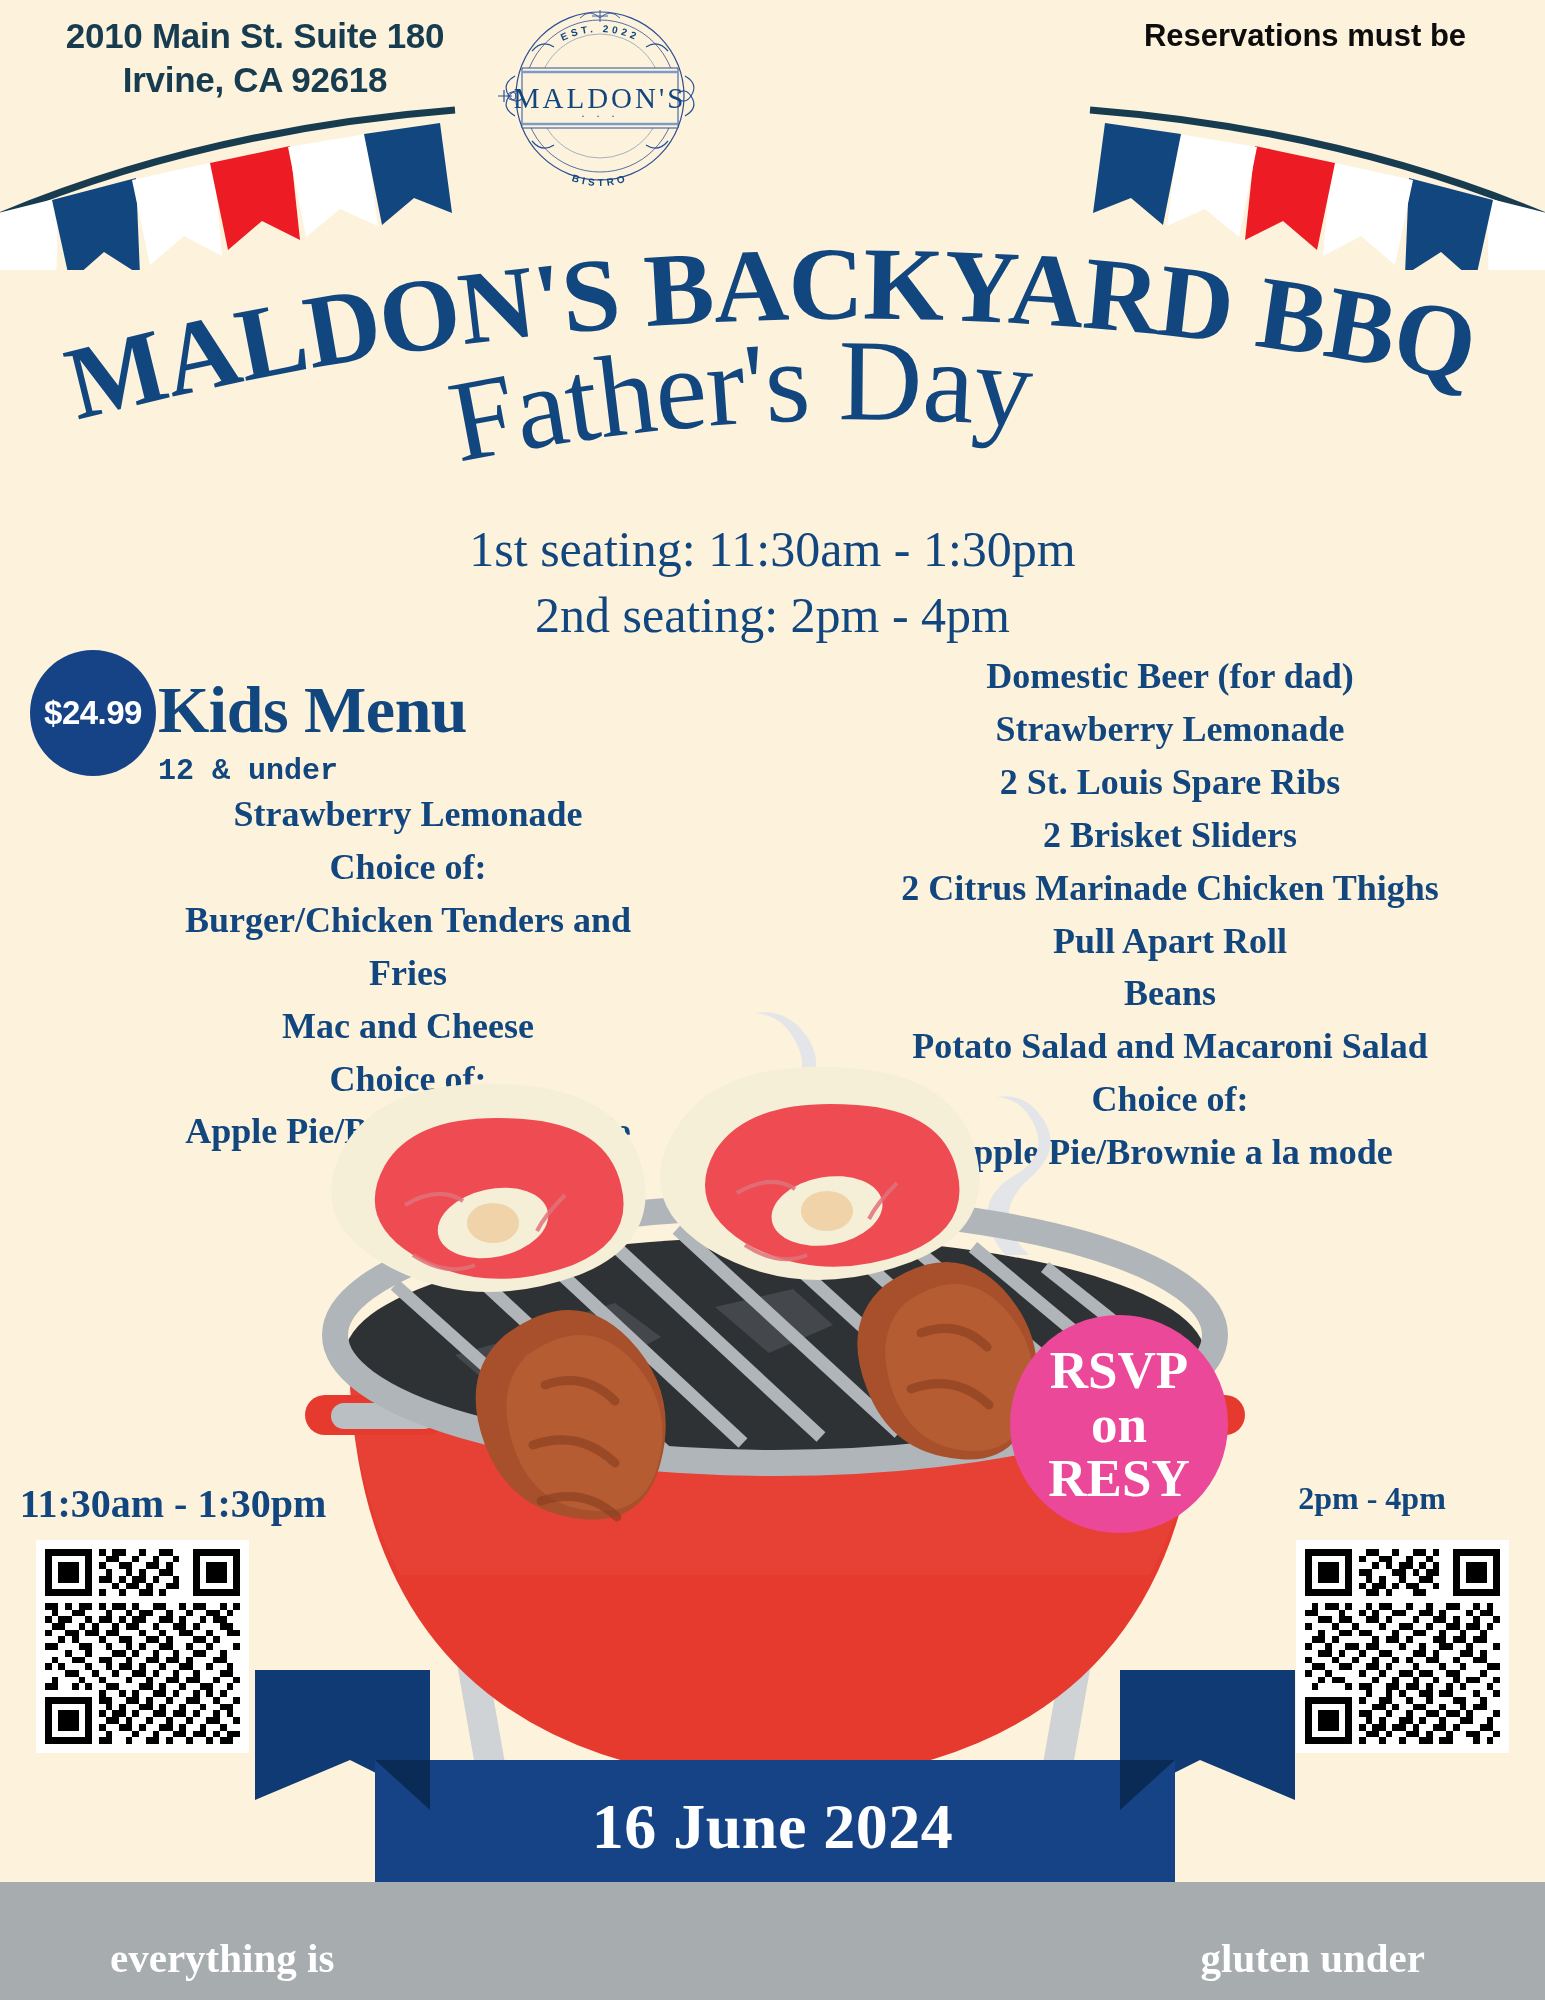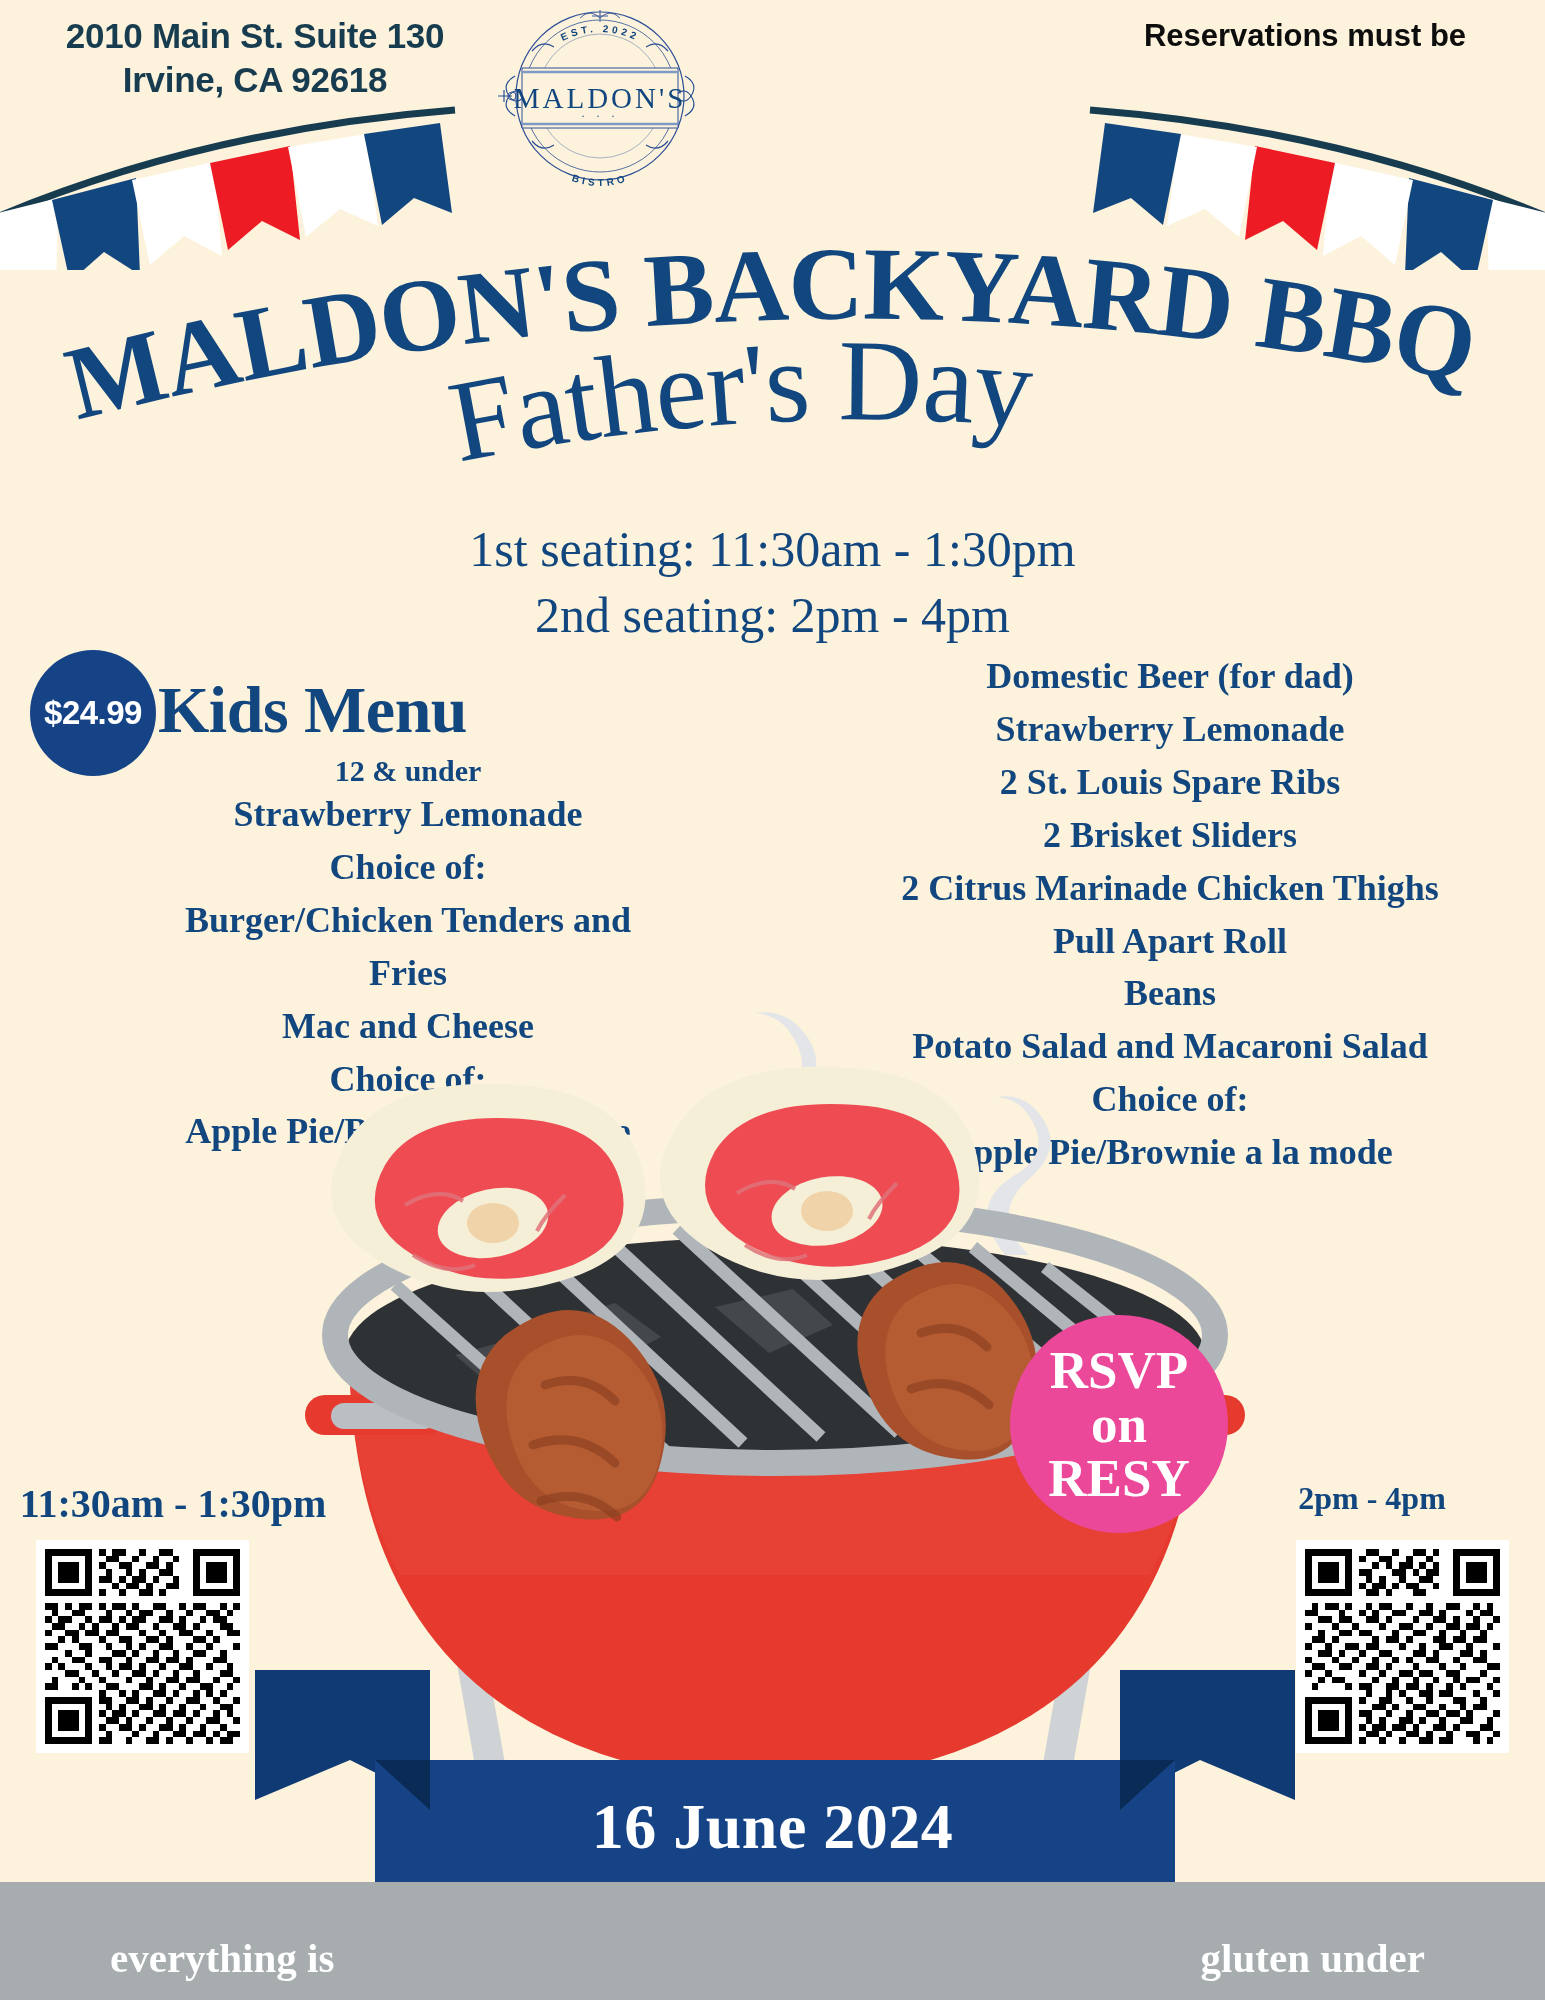--- a/index.html
+++ b/index.html
@@ -61,22 +61,22 @@
   .kids .price-badge { left: 12px; }
   .adult .price-badge { left: -155px; }
   .menu-title {
     color: #12467f; font-family: "Liberation Serif", serif; font-weight: bold;
     font-size: 66px; letter-spacing: -0.5px;
   }
   .kids .menu-title { margin-left: 140px; padding-top: 22px; }
   .adult .menu-title { margin-left: 0; padding-top: 22px; text-align: left; }
 
   .menu-sub {
-    text-align: center; color: #12467f;
-    font-family: Liberation Serif, serif; font-weight: bold;
+    color: #12467f;
+    font-family: Liberation Mono, monospace; font-weight: bold;
     font-size: 30px; margin-top: -6px;
   }
   .kids .menu-sub { margin-left: 140px; }
 
   .menu-list { text-align: center; color: #12467f;
     font-family: "Liberation Serif", serif; font-weight: bold;
     font-size: 36px; line-height: 1.47; }
   .kids .menu-list { margin-left: 140px; }
   .adult .menu-list { margin-left: 0; }
 
@@ -134,21 +134,21 @@
   .beige-strip { position:absolute; left:0; bottom:118px; width:1545px; height:400px; background:#f7edd4; z-index:-1;}
 </style>
 </head>
 <body>
 
 <div class="poster">
 
   <div class="beige-strip"></div>
 
   <div class="address">
-    <div>2010 Main St. Suite 130</div>
+    <div>2010 Main St. Suite 180</div>
     <div>Irvine, CA 92618</div>
   </div>
 
   <div class="resy-note">
     <div>Reservations must be</div>
   </div>
 
   <div class="logo-wrap">
     <svg viewBox="0 0 280 200">
       <defs>

